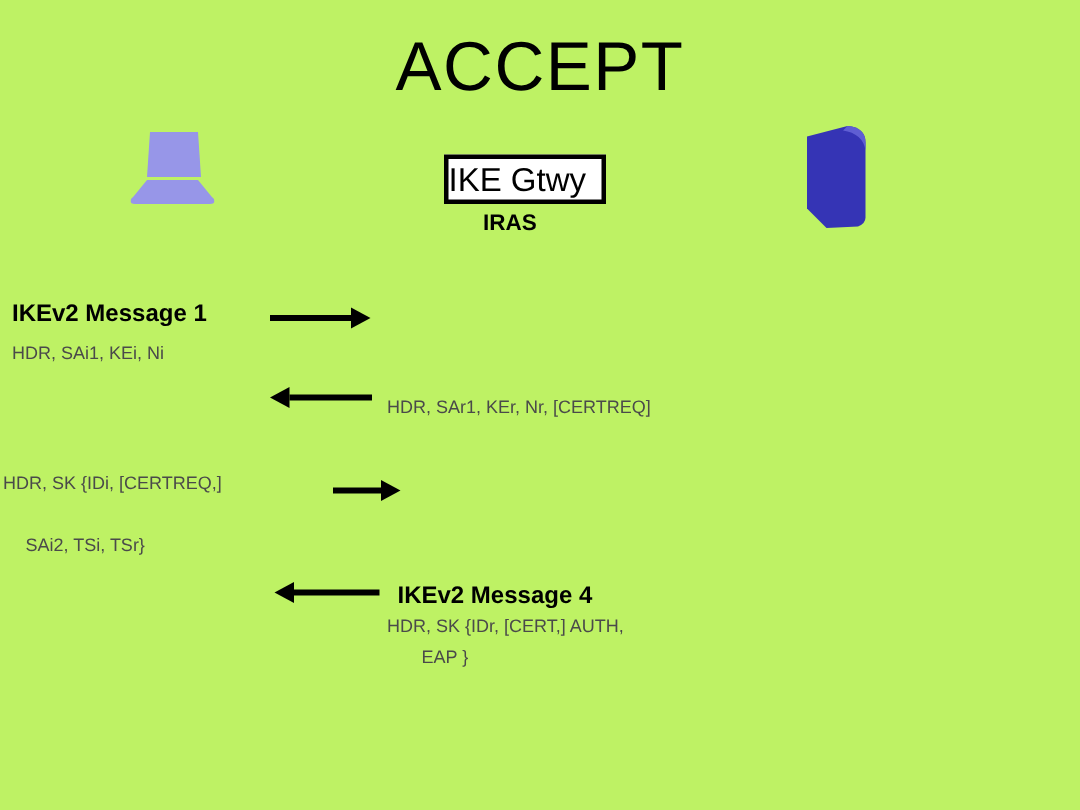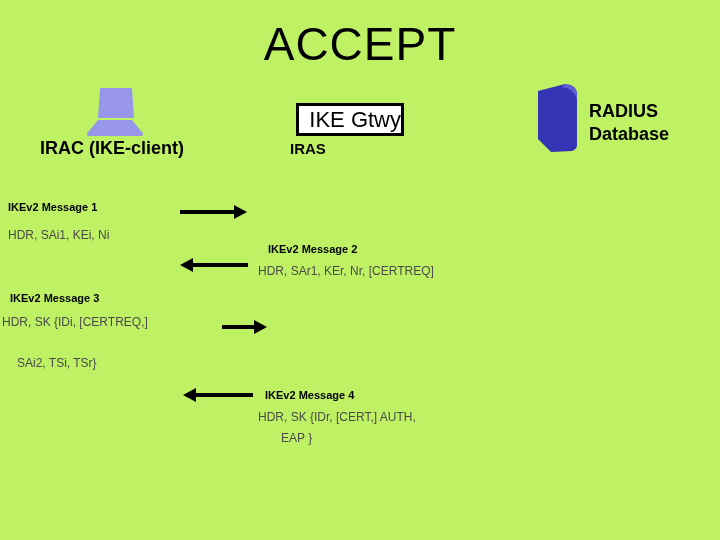--- a/index.html
+++ b/index.html
@@ -28,35 +28,35 @@
     font-weight: bold;
     font-size: 18px;
     white-space: nowrap;
     color: #000000;
   }
   .gtwy-box {
     border: 3px solid #000000;
     width: 102px;
     height: 27px;
     line-height: 27px;
-    text-align: right;
+    text-align: left;
     font-size: 22px;
     white-space: nowrap;
     background: #ffffff;
   }
   .iras {
     width: 100px;
-    text-align: left;
+    text-align: center;
     font-weight: bold;
     font-size: 15px;
     white-space: nowrap;
   }
   .msg-title {
     font-weight: bold;
-    font-size: 11px;
+    font-size: 16px;
     white-space: nowrap;
     color: #000000;
   }
   .payload {
     font-size: 12px;
     color: #4a4a4a;
     white-space: nowrap;
   }
   .arrow {
     position: absolute;
@@ -90,45 +90,38 @@
 <body>
 
 <div class="slide">
 
   <div class="title">ACCEPT</div>
 
   <svg class="abs" style="left:87px;top:88px" width="56" height="48" viewBox="0 0 56 48">
     <polygon points="13,0 45,0 47,30 11,30" fill="#9796e8"></polygon>
     <path d="M11,32 L45,32 L54,43 Q56,44.5 56,46 Q56,48 53,48 L3,48 Q0,48 0,46 Q0,44.5 2,43 Z" fill="#9796e8"></path>
   </svg>
-  <div class="abs actor-label" style="left:40px;top:138px">IRAC (IKE-client)</div>
 
   <div class="abs gtwy-box" style="left:296px;top:103px">
     <span>IKE Gtwy</span>
   </div>
   <div class="abs iras" style="left:290px;top:140px">IRAS</div>
 
   <svg class="abs" style="left:537px;top:83px" width="42" height="70" viewBox="0 0 42 70">
     <path d="M1,8 L28,1 Q40,2 40,12 L40,62 Q40,66 35,68 L14,69 L1,56 Z" fill="#3534b5"></path>
     <path d="M28,1 Q40,2 40,12 L40,17 Q38,6 25,4 Z" fill="#5f5ed3"></path>
   </svg>
-  <div class="abs actor-label" style="left:589px;top:100px;line-height:23px">
-    <div>RADIUS</div>
-    <div>Database</div>
-  </div>
 
   <div class="abs msg-title" style="left:8px;top:201px">IKEv2 Message 1</div>
   <div class="arrow right" style="left:180px;top:210px;width:54px"></div>
   <div class="abs payload" style="left:8px;top:228px">HDR, SAi1, KEi, Ni</div>
 
-  <div class="abs msg-title" style="left:268px;top:243px">IKEv2 Message 2</div>
   <div class="arrow left" style="left:193px;top:263px;width:55px"></div>
   <div class="abs payload" style="left:258px;top:264px">HDR, SAr1, KEr, Nr, [CERTREQ]</div>
 
-  <div class="abs msg-title" style="left:10px;top:292px">IKEv2 Message 3</div>
   <div class="abs payload" style="left:2px;top:315px">HDR, SK {IDi, [CERTREQ,]</div>
   <div class="arrow right" style="left:222px;top:325px;width:32px"></div>
   <div class="abs payload" style="left:17px;top:356px">SAi2, TSi, TSr}</div>
 
   <div class="arrow left" style="left:196px;top:393px;width:57px"></div>
   <div class="abs msg-title" style="left:265px;top:389px">IKEv2 Message 4</div>
   <div class="abs payload" style="left:258px;top:410px">HDR, SK {IDr, [CERT,] AUTH,</div>
   <div class="abs payload" style="left:281px;top:431px">EAP }</div>
 
 </div>

